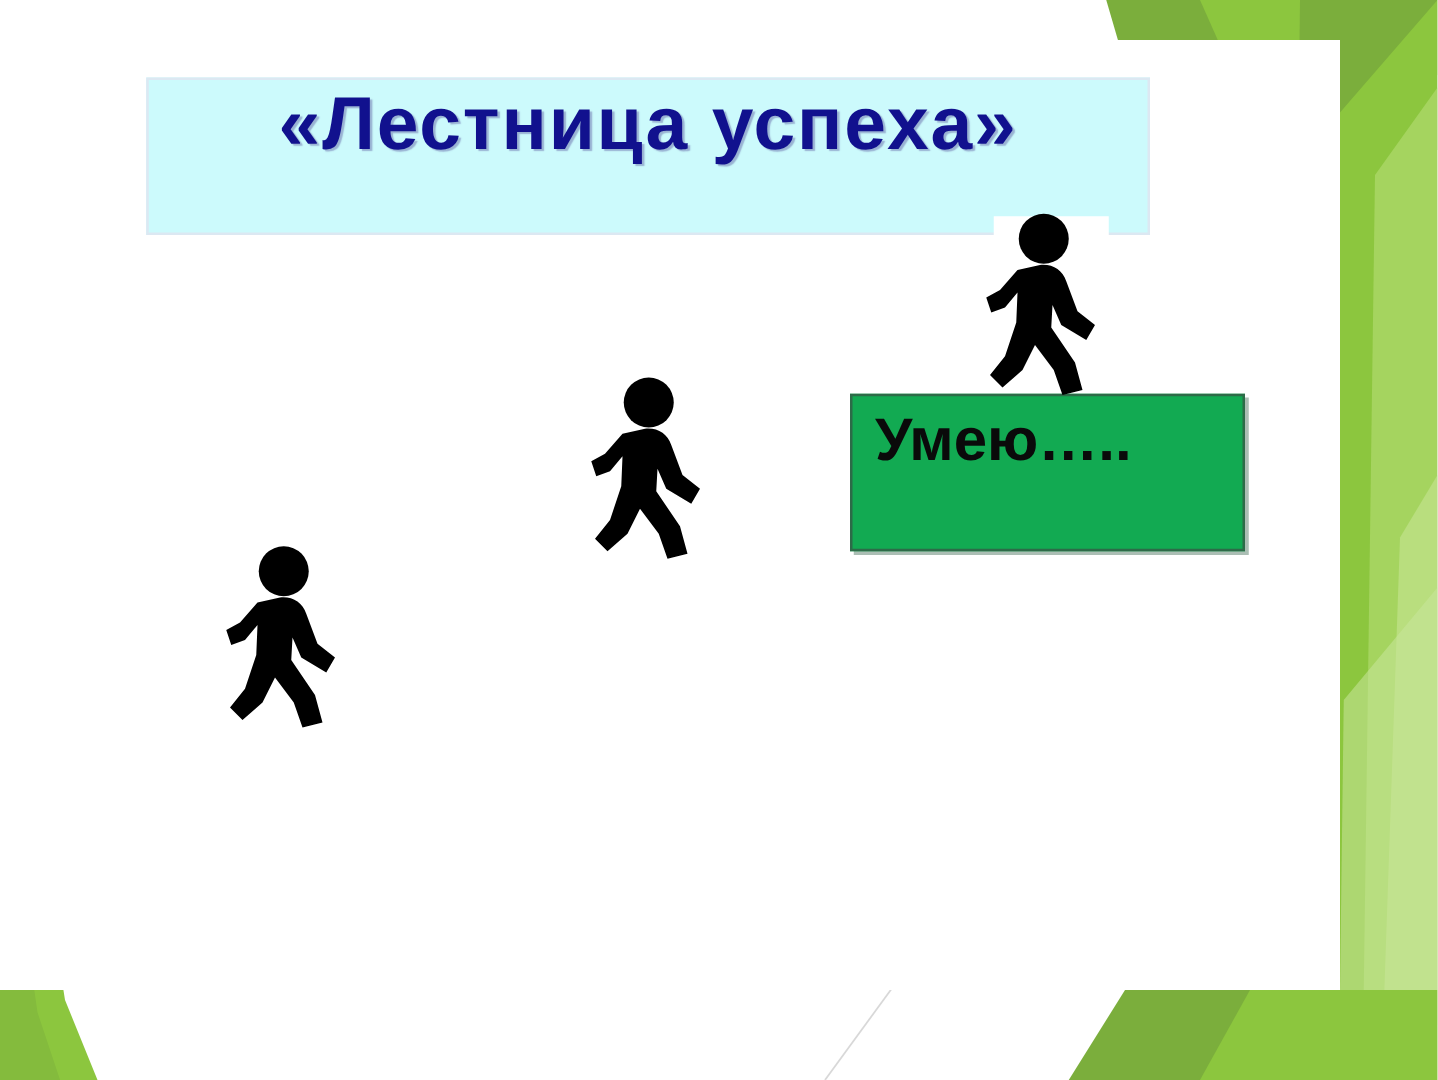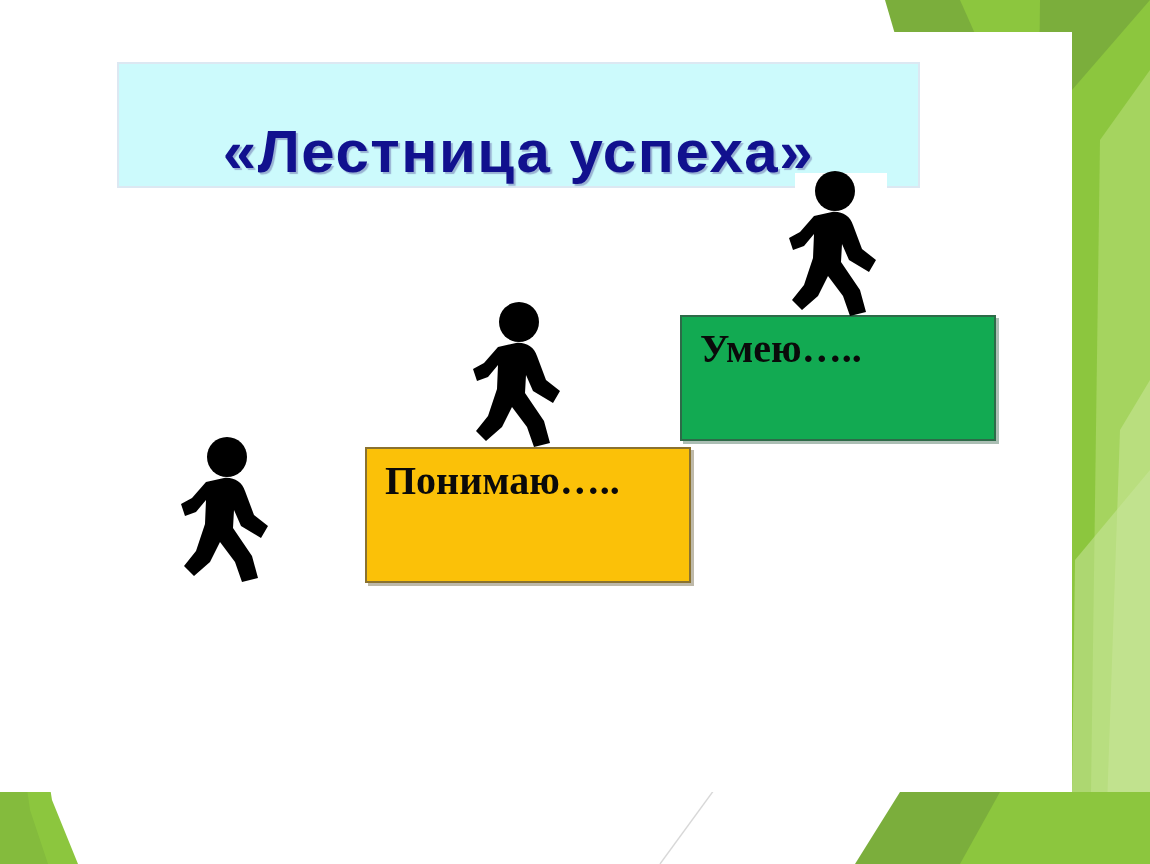--- a/index.html
+++ b/index.html
@@ -44,21 +44,21 @@
     position: absolute;
     left: 117px;
     top: 62px;
     width: 803px;
     height: 126px;
     background: #CCFAFC;
     border: 2px solid #DCE8F2;
     box-sizing: border-box;
     z-index: 10;
     display: flex;
-    align-items: flex-end;
+    align-items: flex-start;
     justify-content: center;
   }
   #title-text {
     font-family: "Liberation Sans", sans-serif;
     font-size: 60px;
     font-weight: bold;
     color: #11118E;
     letter-spacing: 1.5px;
     white-space: nowrap;
     text-shadow: 2px 2px 1px rgba(90,90,160,0.45);
@@ -68,23 +68,23 @@
   .step {
     position: absolute;
     box-sizing: border-box;
     z-index: 20;
     display: block;
   }
   .step-label {
     position: absolute;
     left: 18px;
     top: 8px;
-    font-family: Liberation Serif, serif;
+    font-family: Liberation Sans, sans-serif;
     font-weight: bold;
-    font-size: 40px;
+    font-size: 48px;
     color: #0A0A0A;
     white-space: nowrap;
   }
 
   #step-know {
     left: 78px;
     top: 583px;
     width: 281px;
     height: 128px;
     background: #FE0000;
@@ -155,23 +155,20 @@
   <div id="content-panel"></div>
 
   <div id="title-box">
     <span id="title-text">«Лестница успеха»</span>
   </div>
 
   <div id="step-can-do" class="step">
     <span class="step-label">Умею…..</span>
   </div>
 
-  <div id="step-understand" class="step">
-    <span class="step-label">Понимаю…..</span>
-  </div>
 
 
   <div id="walker-3-backdrop" class="walker-backdrop"></div>
 
   <div id="walker-1" class="walker">
     <svg width="100" height="148" viewBox="0 0 100 148" aria-label="walking person">
       <circle cx="49" cy="21" r="20" fill="#000000"></circle>
       <path fill="#000000" d="
         M 46 42
         C 56 41 64 46 67 55

